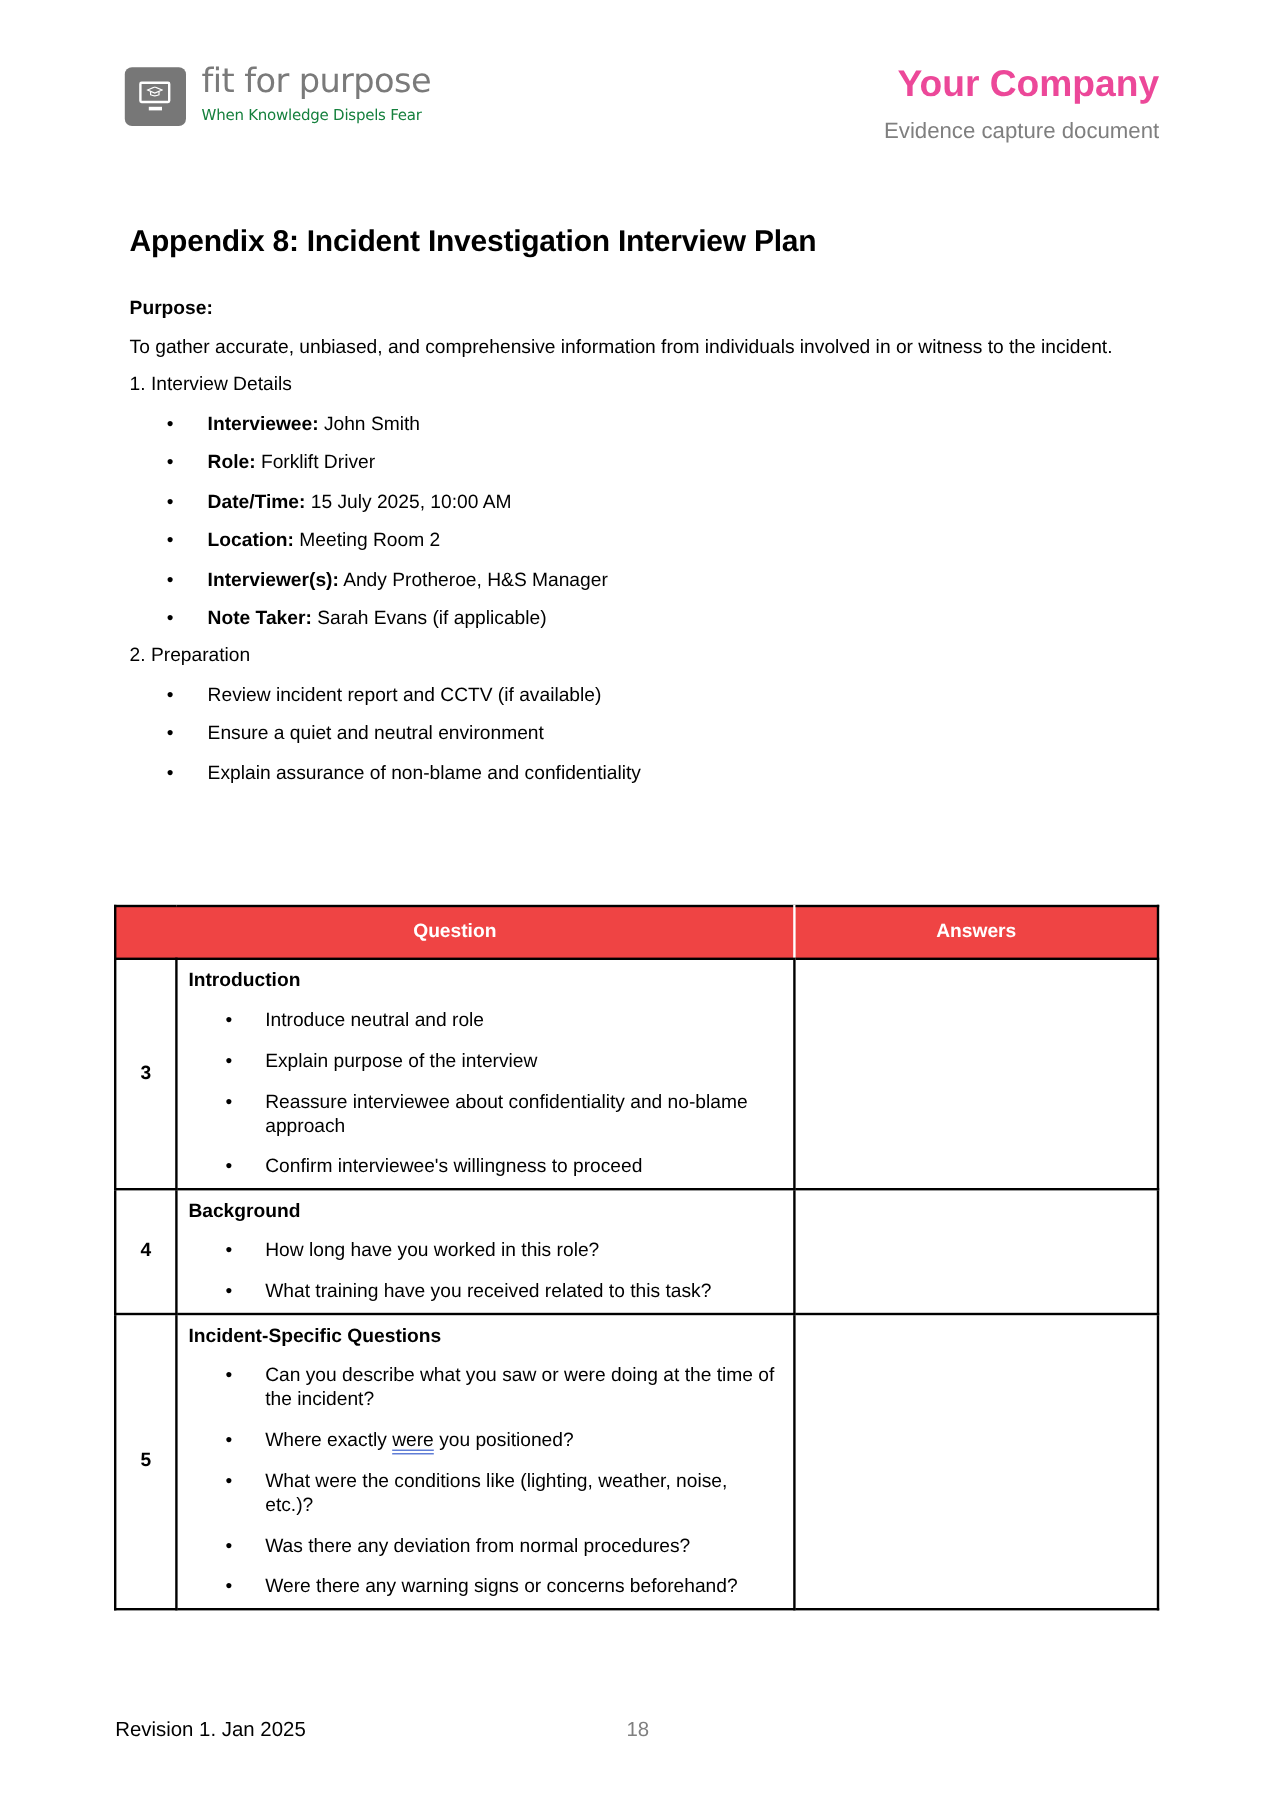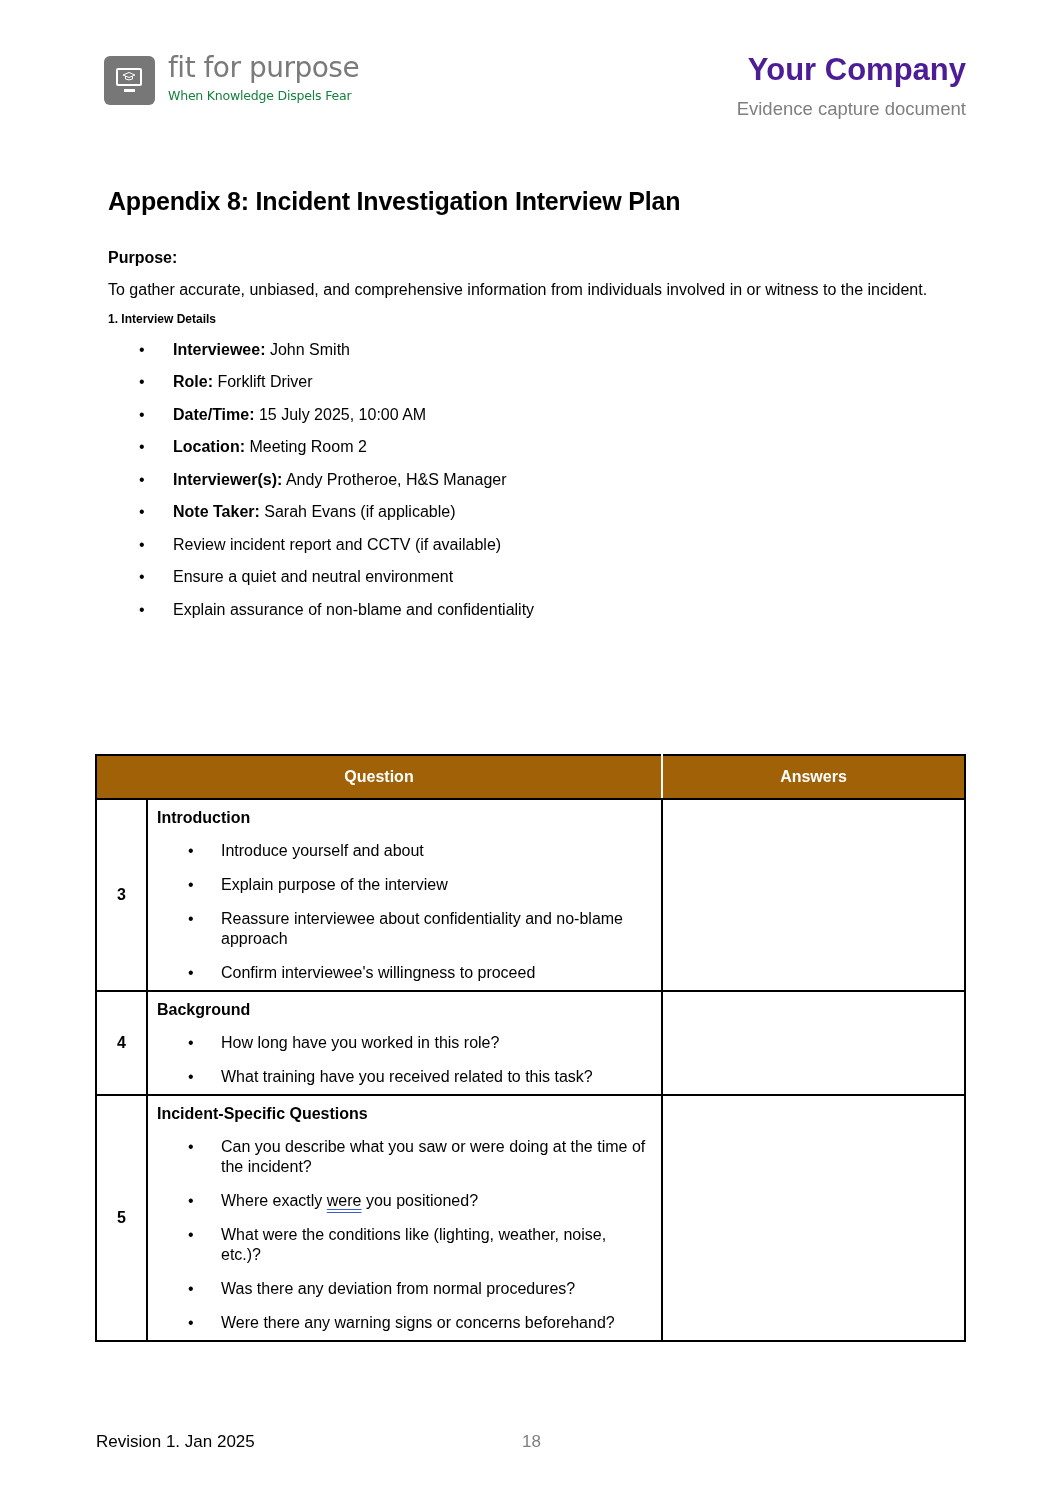--- a/index.html
+++ b/index.html
@@ -9,37 +9,37 @@
   .logo { position: absolute; left: 104px; top: 56px; display: flex; align-items: flex-start; }
   .logo-box { width: 51px; height: 49px; border-radius: 6px; background: #777777; position: relative; }
   .logo-box .monitor { position: absolute; left: 12px; top: 12px; width: 26px; height: 18px; border: 2px solid #fff; border-radius: 2px; box-sizing: border-box; }
   .logo-box .stand { position: absolute; left: 20px; top: 33px; width: 11px; height: 3px; background: #fff; }
   .logo-box .cap { position: absolute; left: 18px; top: 16px; width: 14px; height: 9px; }
   .logo-text { margin-left: 13px; }
   .logo-title { font-family: "DejaVu Sans", sans-serif; font-size: 28px; color: #7a7a7a; line-height: 28px; letter-spacing: -0.5px; margin-top: -2px; }
   .logo-tag { font-family: "DejaVu Sans", sans-serif; font-size: 12.5px; color: #15803d; margin-top: 6px; letter-spacing: -0.2px; }
 
   .company { position: absolute; right: 96px; top: 52px; text-align: right; }
-  .company-name { font-size: 31px; font-weight: bold; color: #4c1d95; line-height: 36px; }
+  .company-name { font-size: 31px; font-weight: bold; color: #ec4899; line-height: 36px; }
   .company-sub { font-size: 18.5px; color: #7f7f7f; margin-top: 10px; }
 
   .content { position: absolute; left: 108px; top: 183px; width: 870px; }
   h1 { font-size: 25px; font-weight: bold; margin: 0; line-height: 36px; letter-spacing: -0.2px; }
   .lbl { font-size: 16px; font-weight: bold; }
   p { margin: 0; font-size: 16px; line-height: 19px; }
   .purpose-label { margin-top: 29px; }
   .purpose-text { margin-top: 13px; text-align: justify; }
-  .sec-title { font-size: 12px; font-weight: bold; margin-top: 13px; }
+  .sec-title { font-size: 16px; font-weight: normal; margin-top: 13px; }
   ul.bul { list-style: none; margin: 0; padding: 0; }
   ul.bul li { position: relative; padding-left: 65px; font-size: 16px; line-height: 19px; margin-top: 13.5px; }
   ul.bul li::before { content: "\2022"; position: absolute; left: 31px; top: 0; font-size: 16px; }
   .sec2 { margin-top: 13px; }
 
   table.qa { position: absolute; left: 95px; top: 754px; width: 871px; border-collapse: collapse; }
-  table.qa th { background: #a16207; color: #fff; font-size: 16px; font-weight: bold; height: 42px; border: 2px solid #000; padding: 0; }
+  table.qa th { background: #ef4444; color: #fff; font-size: 16px; font-weight: bold; height: 42px; border: 2px solid #000; padding: 0; }
   table.qa th.q { border-right: 2px solid #fff; }
   table.qa td { border: 2px solid #000; vertical-align: top; font-size: 16px; padding: 0; }
   td.num { width: 49px; text-align: center; vertical-align: middle !important; font-weight: bold; }
   td.qcell { width: 496px; padding: 8px 8px 7px 9px !important; }
   td.ans { }
   .qhead { font-weight: bold; line-height: 19px; }
   ul.tb { list-style: none; margin: 0; padding: 0; }
   ul.tb li { position: relative; padding-left: 64px; line-height: 20px; margin-top: 14px; padding-right: 6px; }
   ul.tb li::before { content: "\2022"; position: absolute; left: 31px; top: 0; }
   .wavy { text-decoration: underline; text-decoration-color: #3a5fcd; text-decoration-style: double; text-underline-offset: 3px; }
@@ -79,41 +79,42 @@
   <div class="sec-title">1. Interview Details</div>
   <ul class="bul">
     <li><b>Interviewee:</b><span> John Smith</span></li>
     <li><b>Role:</b><span> Forklift Driver</span></li>
     <li><b>Date/Time:</b><span> 15 July 2025, 10:00 AM</span></li>
     <li><b>Location:</b><span> Meeting Room 2</span></li>
     <li><b>Interviewer(s):</b><span> Andy Protheroe, H&amp;S Manager</span></li>
     <li><b>Note Taker:</b><span> Sarah Evans (if applicable)</span></li>
   </ul>
 
+  <div class="sec-title sec2">2. Preparation</div>
   <ul class="bul">
     <li>Review incident report and CCTV (if available)</li>
     <li>Ensure a quiet and neutral environment</li>
     <li>Explain assurance of non-blame and confidentiality</li>
   </ul>
 </div>
 
 <table class="qa">
   <thead>
     <tr>
       <th class="q" colspan="2">Question</th>
       <th>Answers</th>
     </tr>
   </thead>
   <tbody>
     <tr>
       <td class="num">3</td>
       <td class="qcell">
         <div class="qhead">Introduction</div>
         <ul class="tb">
-          <li>Introduce yourself and about</li>
+          <li>Introduce neutral and role</li>
           <li>Explain purpose of the interview</li>
           <li>Reassure interviewee about confidentiality and no-blame approach</li>
           <li>Confirm interviewee's willingness to proceed</li>
         </ul>
       </td>
       <td class="ans"></td>
     </tr>
     <tr>
       <td class="num">4</td>
       <td class="qcell">

